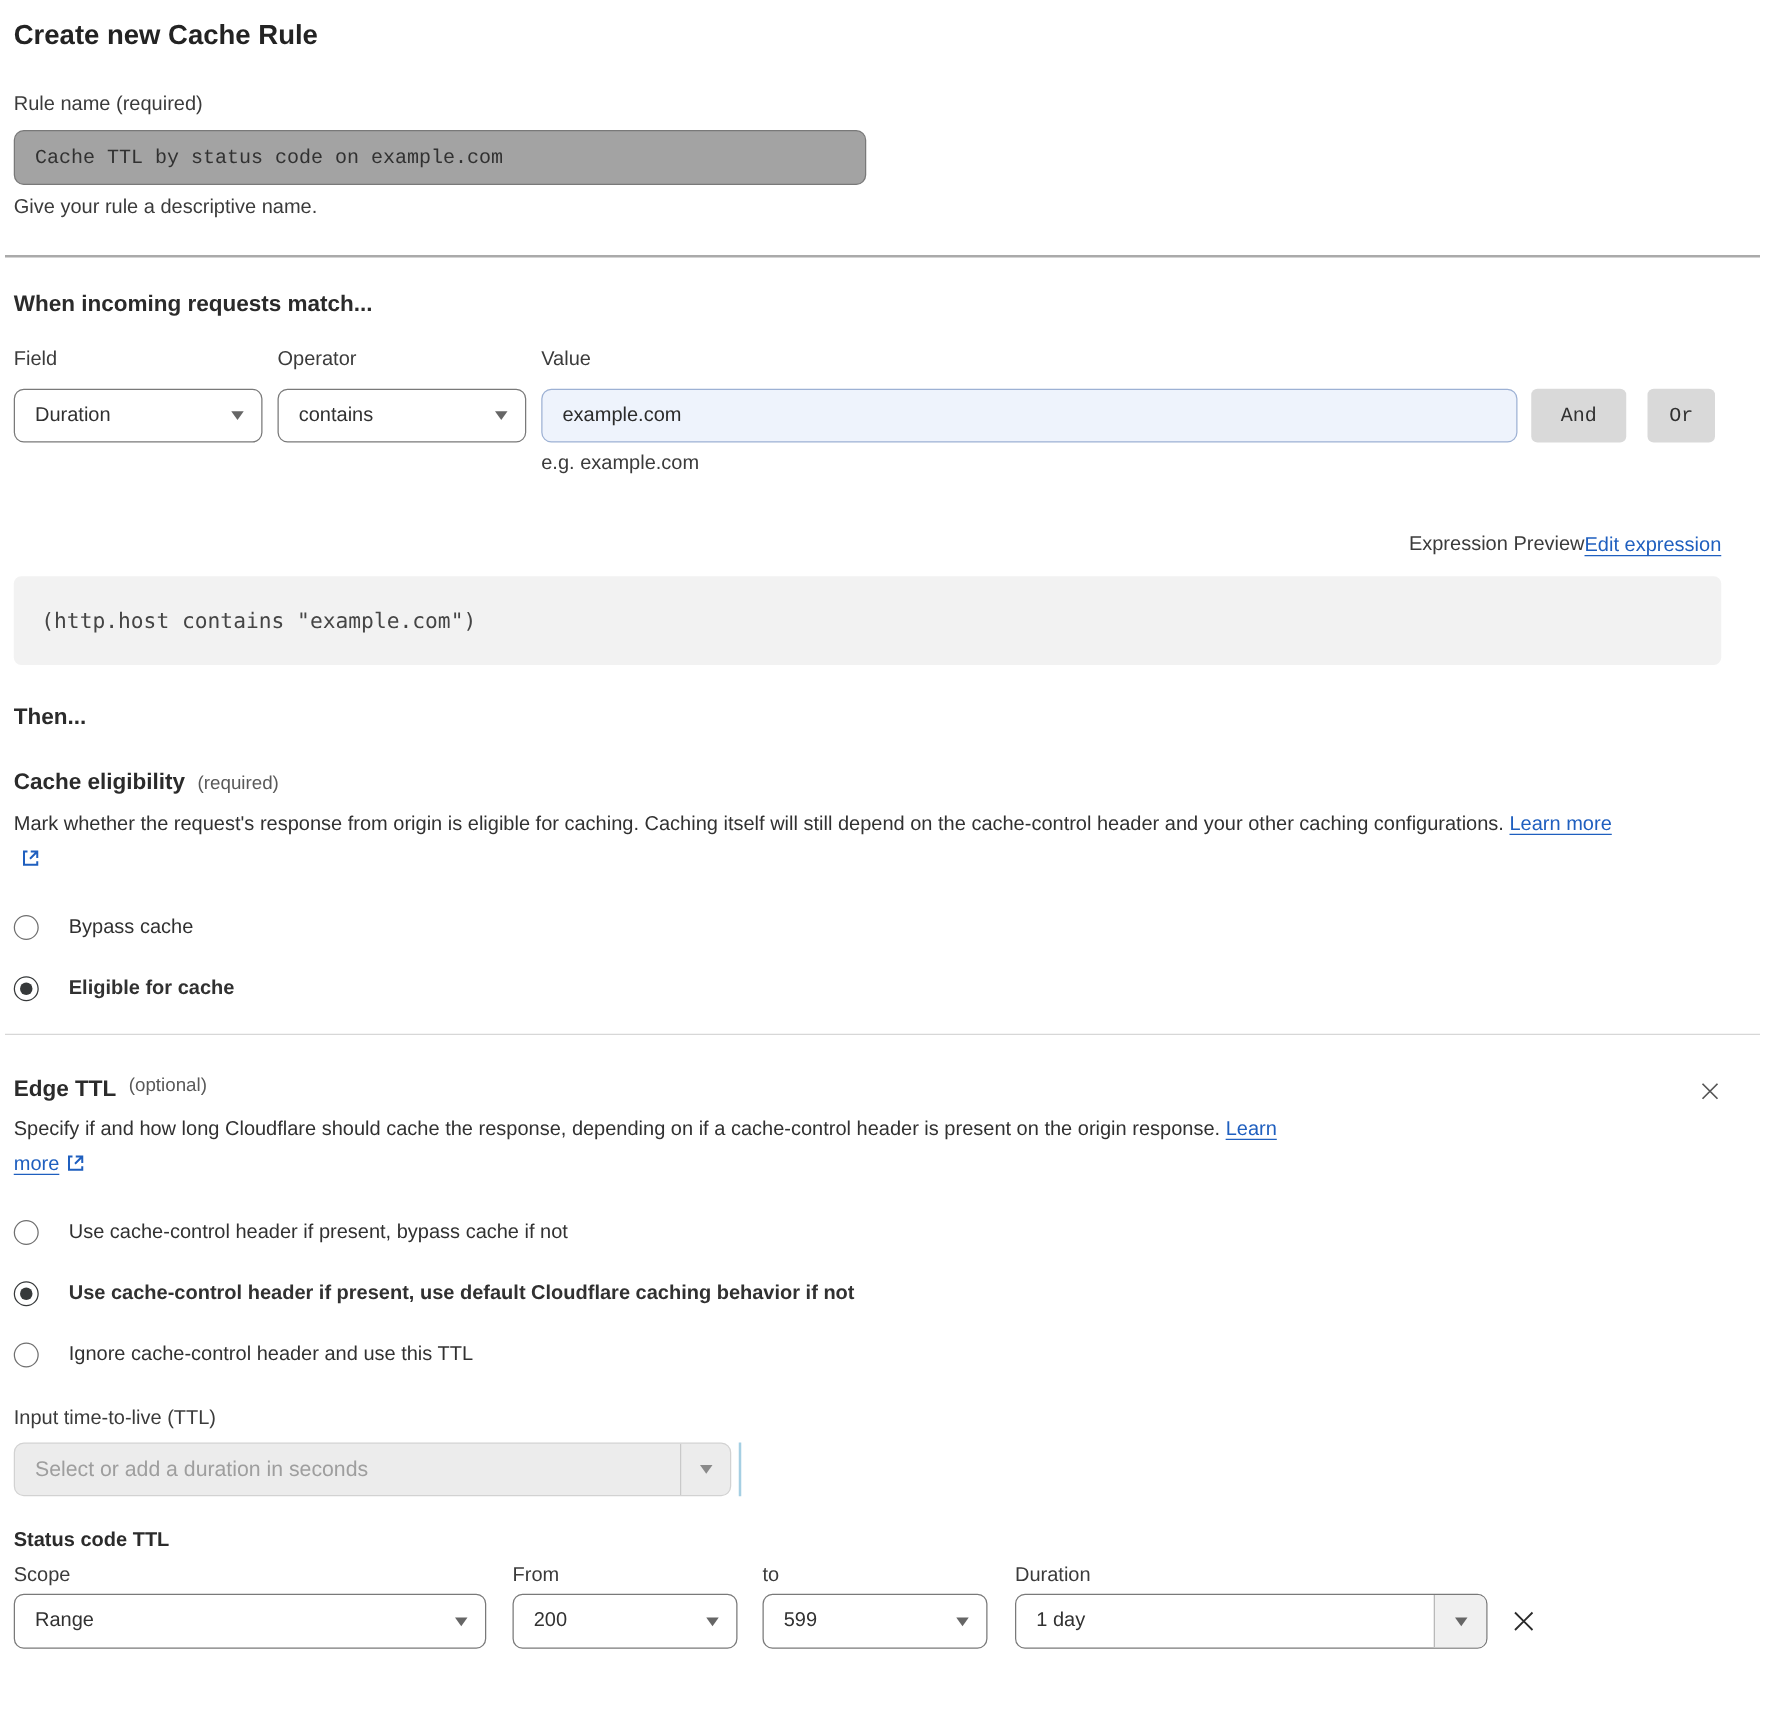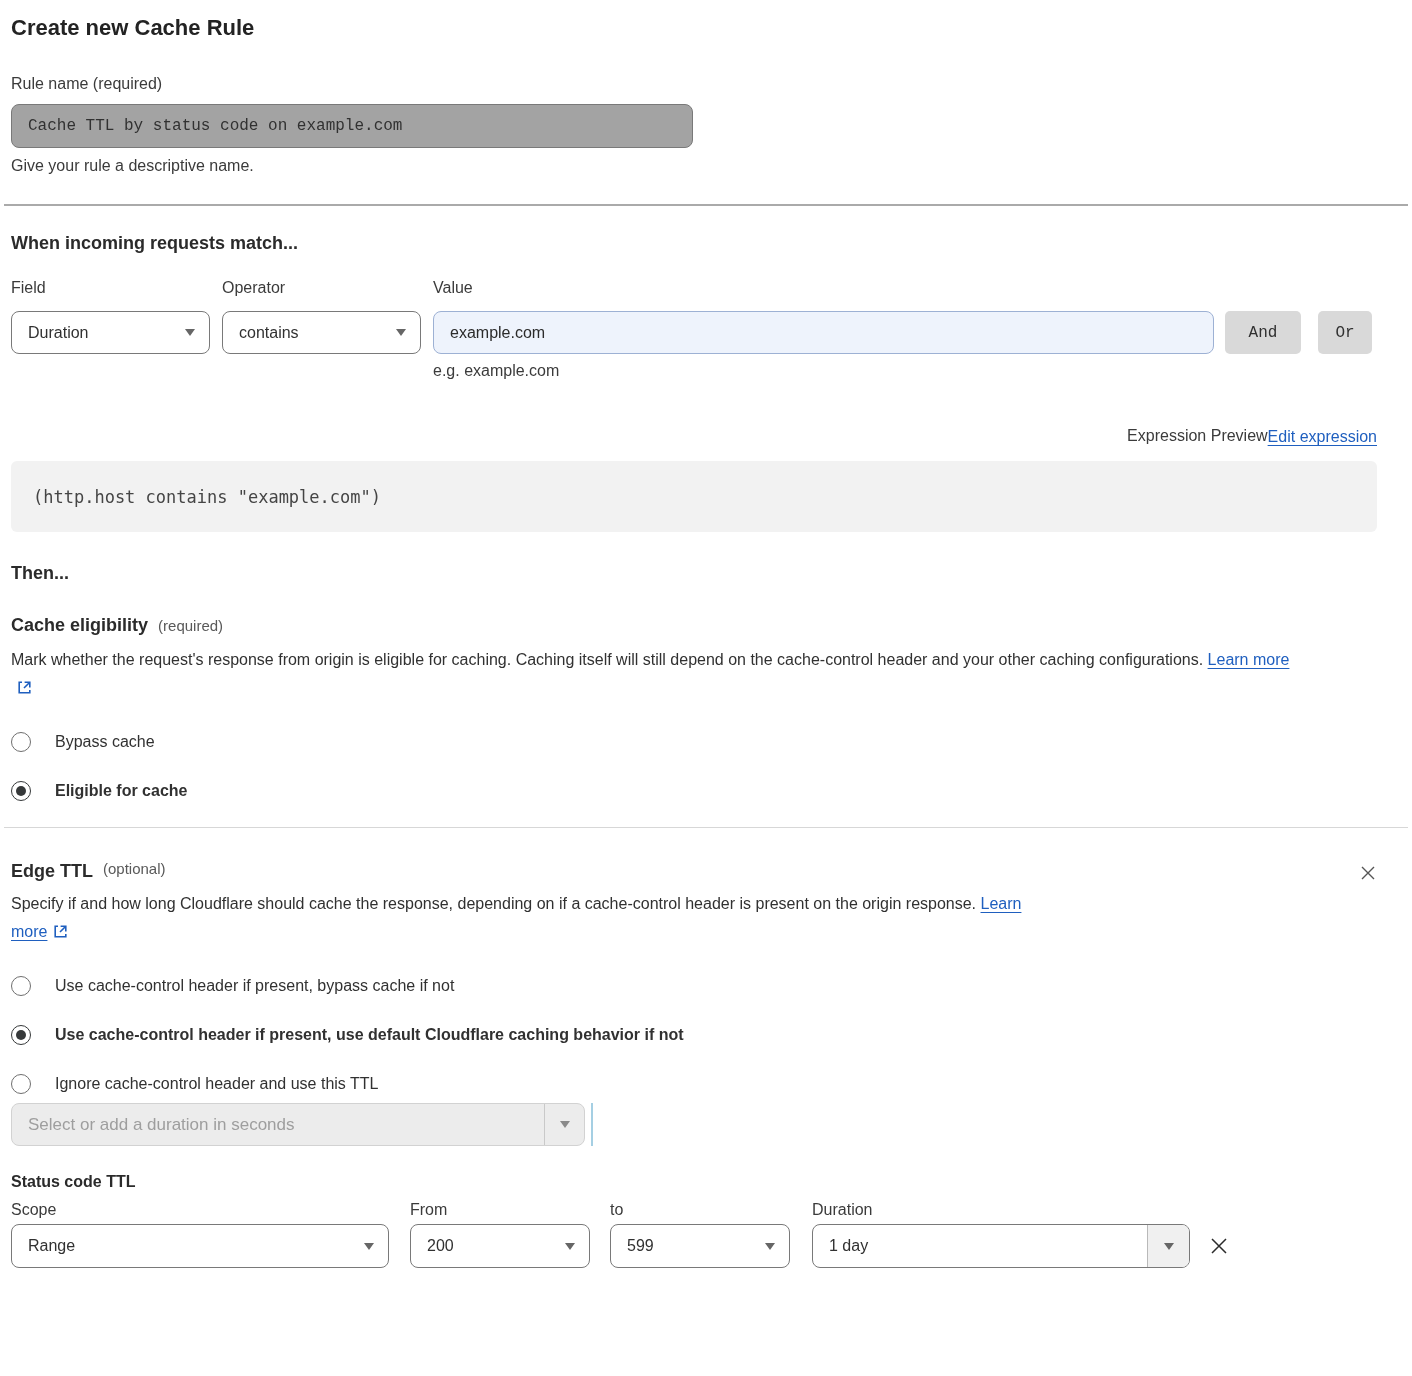--- a/index.html
+++ b/index.html
@@ -225,20 +225,23 @@
   </div>
   <div class="radio-row selected">
     <span class="radio-circle"></span>
     <span class="radio-label">Use cache-control header if present, use default Cloudflare caching behavior if not</span>
   </div>
   <div class="radio-row">
     <span class="radio-circle"></span>
     <span class="radio-label">Ignore cache-control header and use this TTL</span>
   </div>
 
+  <div class="ttl-label-block">
+    <div class="field-label">Input time-to-live (TTL)</div>
+  </div>
   <div class="ttl-select-row">
     <div class="ttl-select">
       <span class="placeholder">Select or add a duration in seconds</span>
       <span class="arrow-section">
           <span class="caret-down"></span>
         </span>
     </div>
     <span class="focus-caret"></span>
   </div>
 

